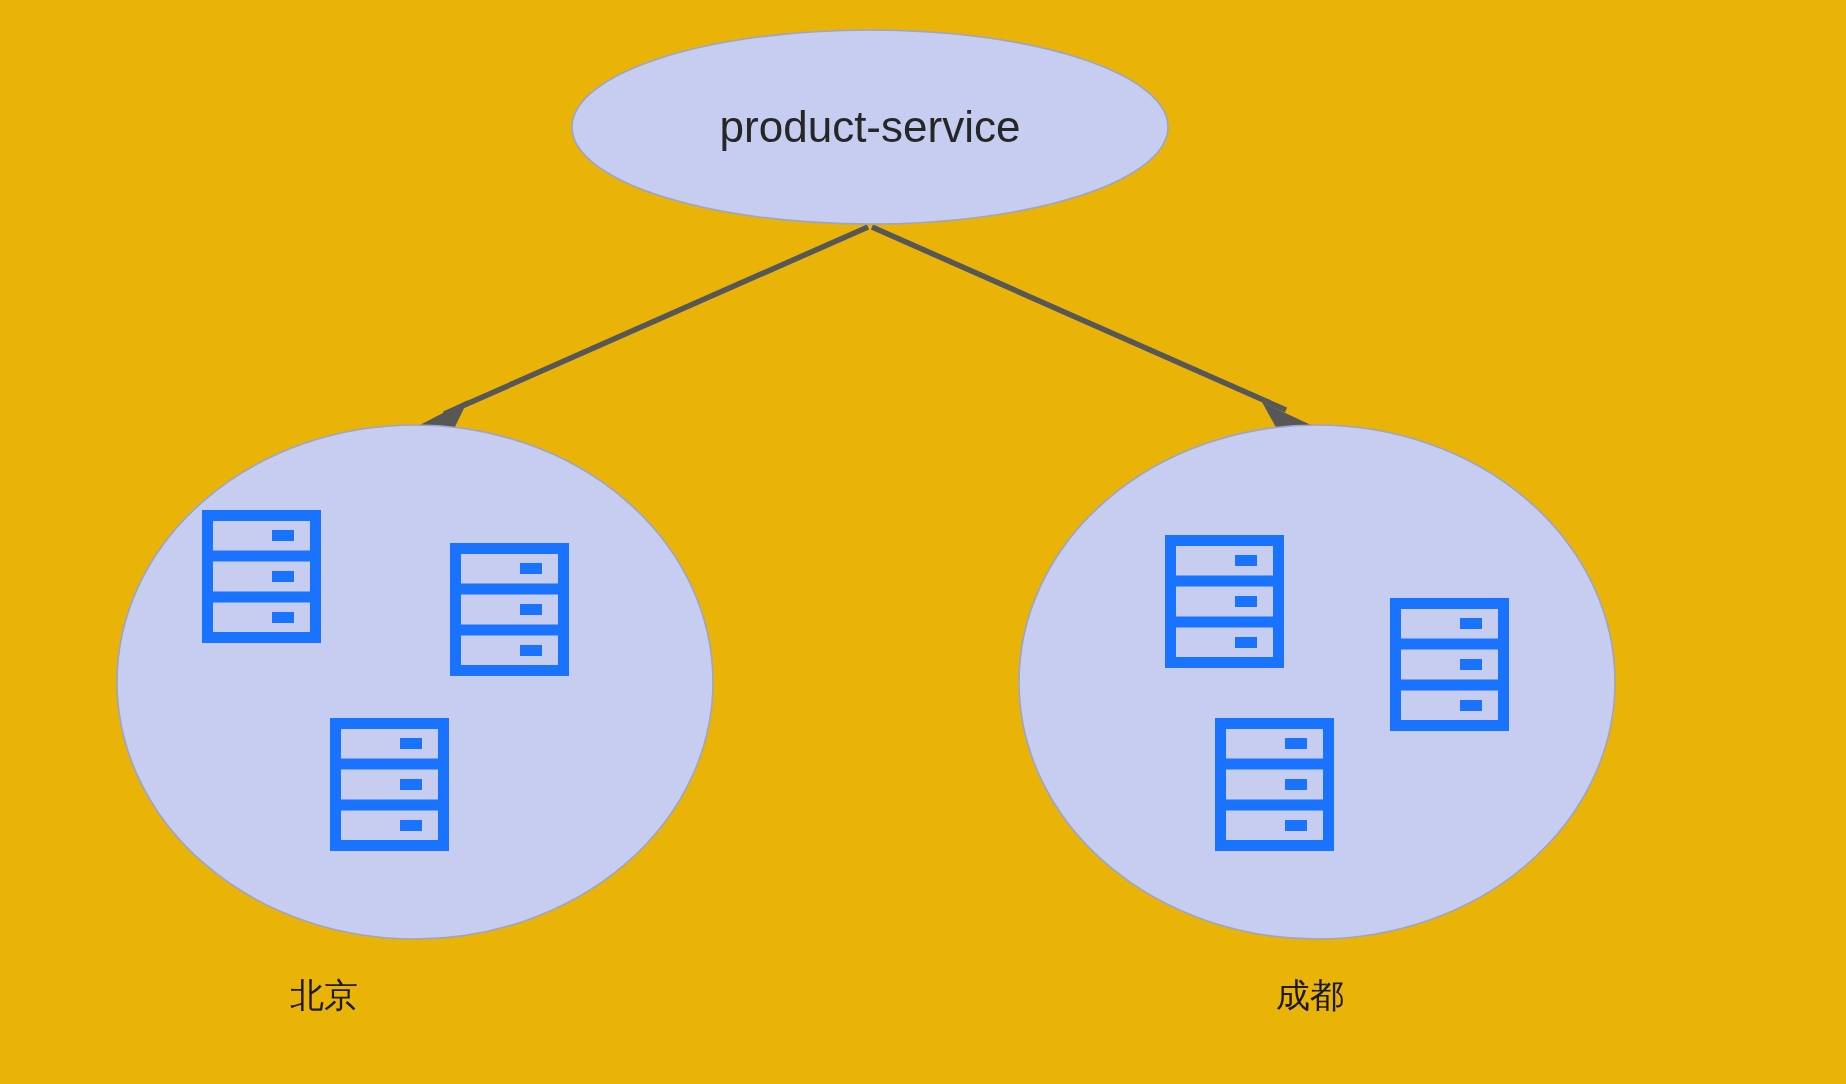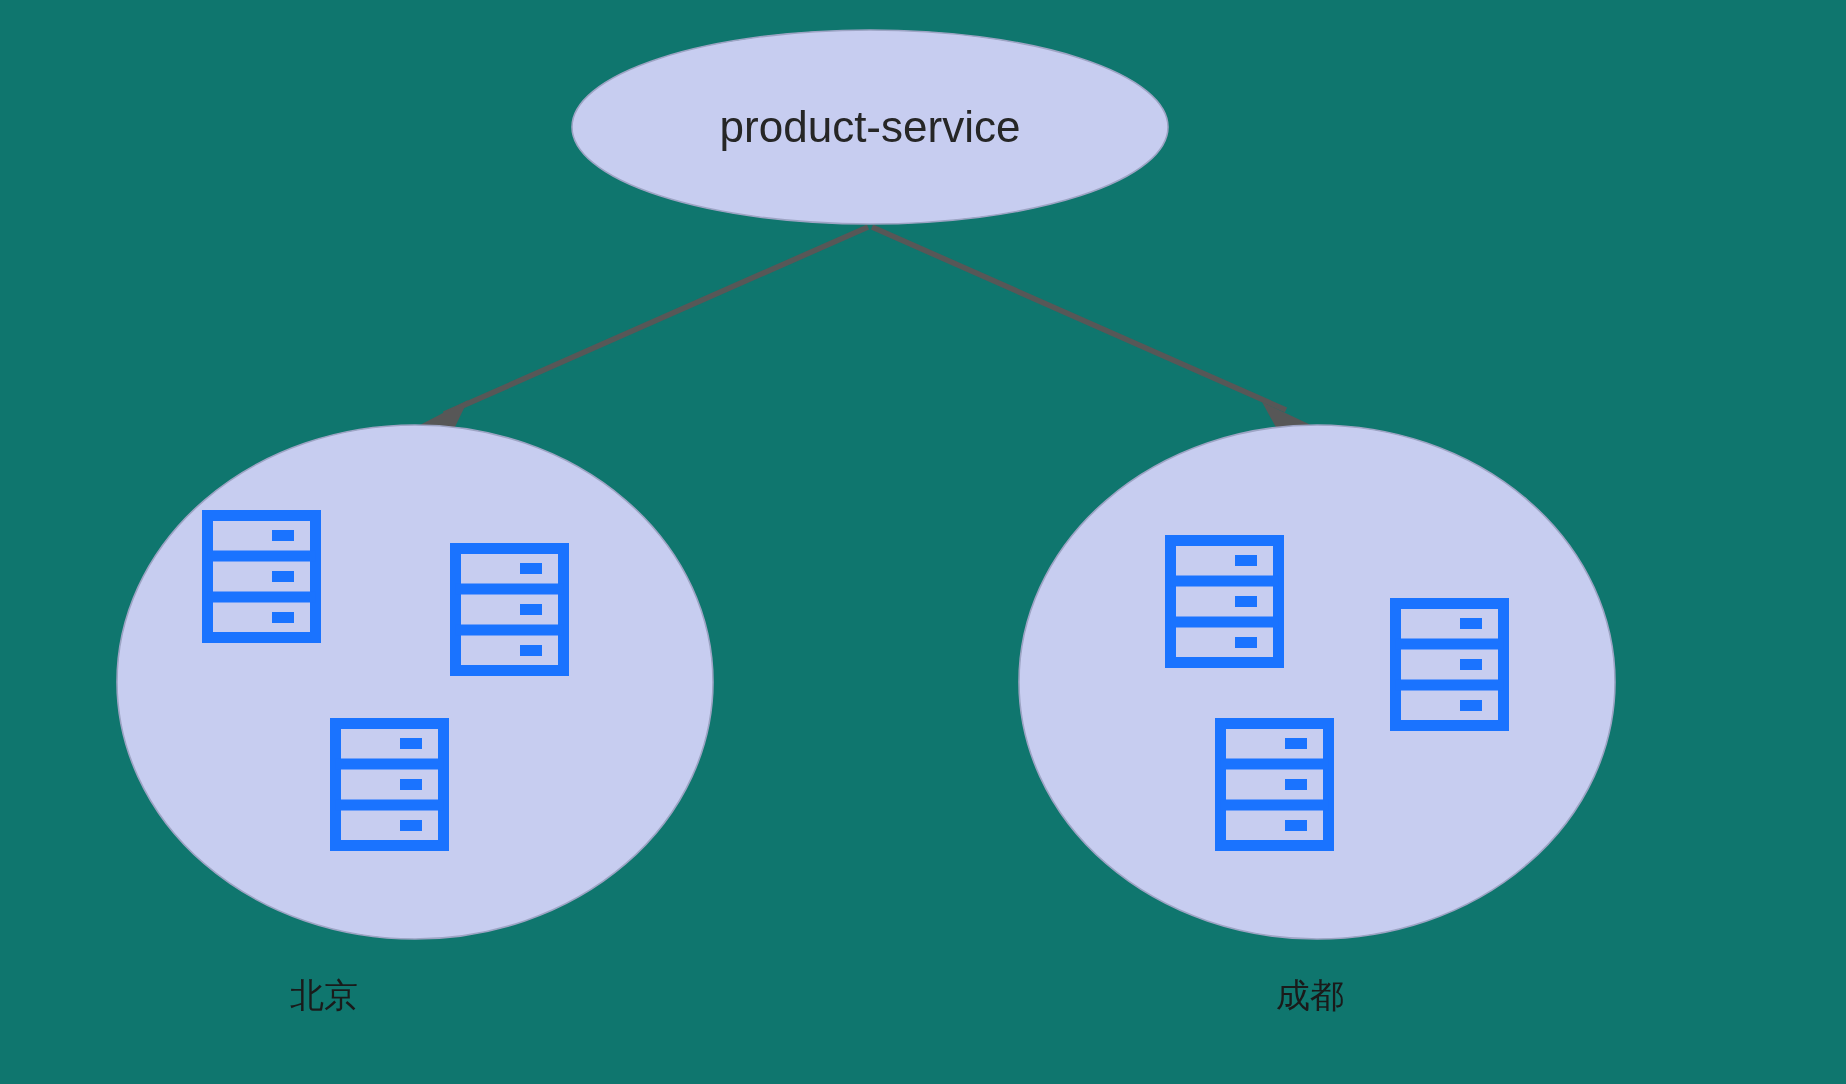--- a/index.html
+++ b/index.html
@@ -8,21 +8,21 @@
     padding: 0;
     background: #ffffff;
   }
   body {
     font-family: "Liberation Sans", "DejaVu Sans", sans-serif;
   }
   #canvas {
     position: relative;
     width: 1846px;
     height: 1084px;
-    background: #0f766e;
+    background: #eab308;
     overflow: hidden;
   }
   #diagram-svg {
     position: absolute;
     left: 0;
     top: 0;
     width: 1846px;
     height: 1084px;
   }
   .node-ellipse {

